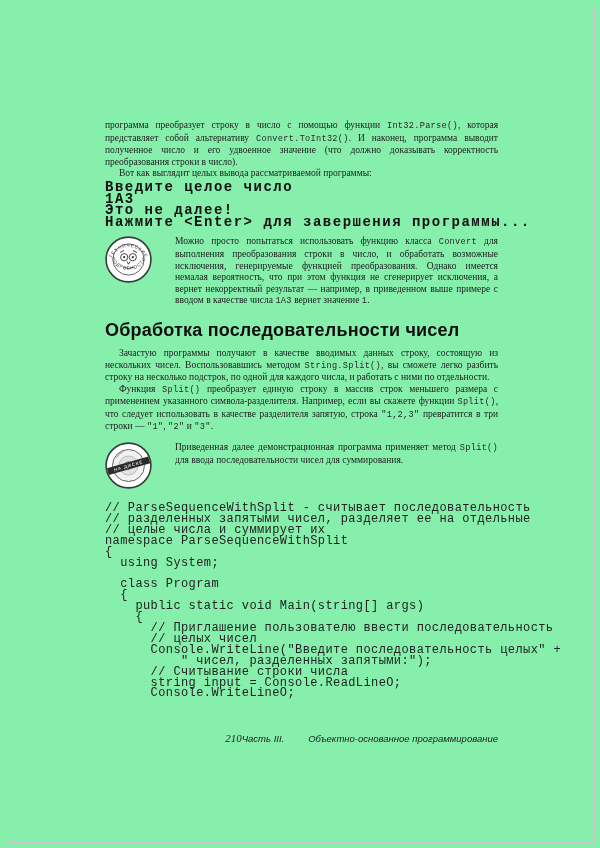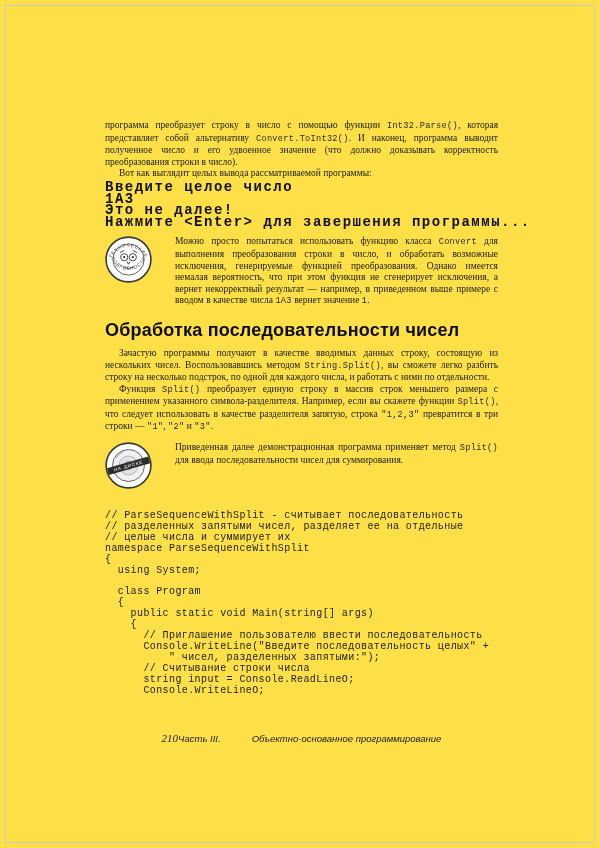--- a/index.html
+++ b/index.html
@@ -4,21 +4,21 @@
 <style>
   * { margin:0; padding:0; box-sizing:border-box; }
   html,body { background:#ffffff; }
   body {
     width:600px; height:848px;
     font-family:"Liberation Serif", serif;
     color:#1c1c1c;
     position:relative;
     overflow:hidden;
   }
-  .page { position:absolute; inset:0; background:#fde047; }
+  .page { position:absolute; inset:0; background:#86efac; }
   .scan-border {
     position:absolute; left:5px; top:5px; right:5px; bottom:5px;
     border:1px solid #c9c9c9; pointer-events:none;
   }
   .content { position:absolute; left:105px; top:120px; width:393px; }
 
   p.body {
     font-size:9.5px; line-height:11.6px; text-align:justify;
     color:#1c1c1c;
   }
@@ -43,36 +43,36 @@
   .note .text { flex:1;margin-left:12px; }
 
   h2.section {
     font-family:"Liberation Sans", sans-serif;
     font-weight:bold; font-size:18px; letter-spacing:0.2px;
     color:#0d0d0d; margin:12px 0 7px 0;
   }
 
   .code {
     font-family:"Liberation Mono", monospace;
-    font-size:10px; line-height:10.9px; letter-spacing:0.4px;
-    color:#222; margin-top:22px;
+    font-size:12px; line-height:10.9px; letter-spacing:0.4px;
+    color:#222; margin-top:14px;
   }
   .code .line { white-space:pre; }
 
   .footer {
     position:absolute; left:105px; right:102px; top:732px;
-    display:flex; justify-content:center; align-items:baseline;
+    display:flex; justify-content:flex-end; align-items:baseline;
   }
   .footer .pageno {
     font-family:"Liberation Serif", serif; font-style:italic;
     font-size:11px; color:#222;
   }
   .footer .part {
     font-family:"Liberation Sans", sans-serif; font-style:italic;
-    font-size:9.5px; color:#222; display:flex; gap:31px;
+    font-size:9.5px; color:#222; display:flex; gap:24px;
   }
   svg text { font-family:"Liberation Sans", sans-serif; }
 </style>
 </head>
 <body>
 
 <div class="page">
   <div class="scan-border"></div>
 
   <div class="content">
@@ -144,20 +144,21 @@
         <div class="line">// целые числа и суммирует их</div>
         <div class="line">namespace ParseSequenceWithSplit</div>
         <div class="line">{</div>
         <div class="line">  using System;</div>
         <div class="line">&nbsp;</div>
         <div class="line">  class Program</div>
         <div class="line">  {</div>
         <div class="line">    public static void Main(string[] args)</div>
         <div class="line">    {</div>
         <div class="line">      // Приглашение пользователю ввести последовательность</div>
+        <div class="line">      // целых чисел</div>
         <div class="line">      Console.WriteLine("Введите последовательность целых" +</div>
         <div class="line">          " чисел, разделенных запятыми:");</div>
         <div class="line">      // Считывание строки числа</div>
         <div class="line">      string input = Console.ReadLineO;</div>
         <div class="line">      Console.WriteLineO;</div>
       </div>
 
   </div>
 
   <div class="footer">

